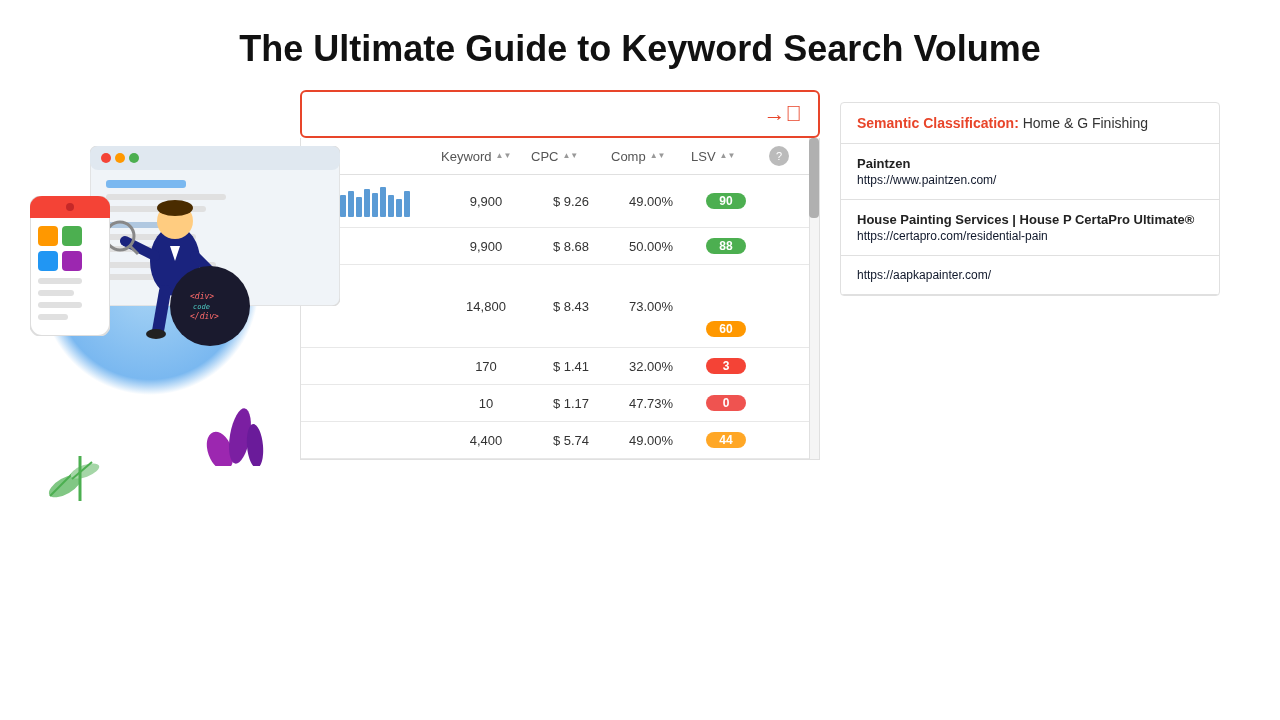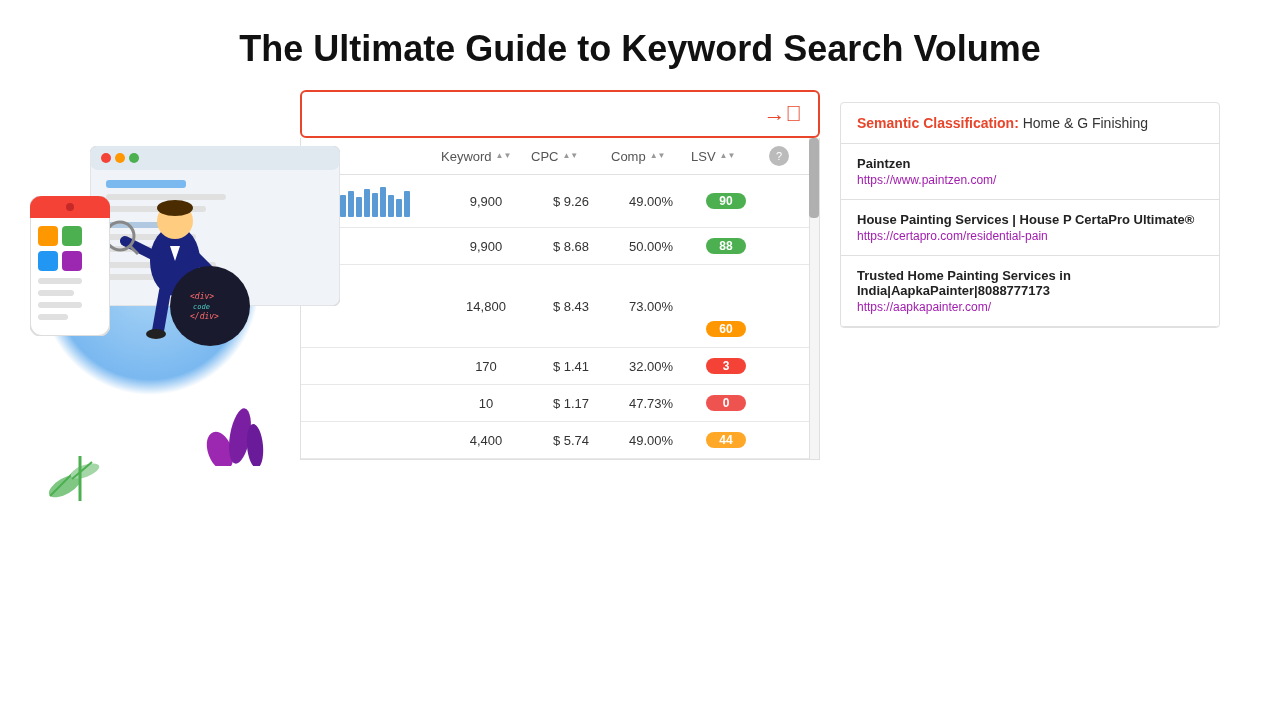--- a/index.html
+++ b/index.html
@@ -212,21 +212,21 @@
 
     .content-item-title {
       font-size: 13px;
       font-weight: bold;
       color: #222;
       margin-bottom: 2px;
     }
 
     .content-item-url {
       font-size: 12px;
-      color: #a21caf;
+      color: #0f172a;
     }
 
     
     .circle-bg {
       position: absolute;
       left: 10px;
       top: 30px;
       width: 220px;
       height: 220px;
       background: radial-gradient(circle, #a8d4f5 0%, #7ab8f0 60%, transparent 70%);
@@ -505,18 +505,17 @@
         <div class="content-item-title">Paintzen</div>
         <div class="content-item-url">https://www.paintzen.com/</div>
       </div>
 
       <div class="content-item">
         <div class="content-item-title">House Painting Services | House P CertaPro Ultimate®</div>
         <div class="content-item-url">https://certapro.com/residential-pain</div>
       </div>
 
       <div class="content-item">
-        <div class="content-item-title">Trusted Home Painting Services in India|AapkaPainter|8088777173</div>
         <div class="content-item-url">https://aapkapainter.com/</div>
       </div>
     </div>
   </div>
 </div>
 
 </body></html>

